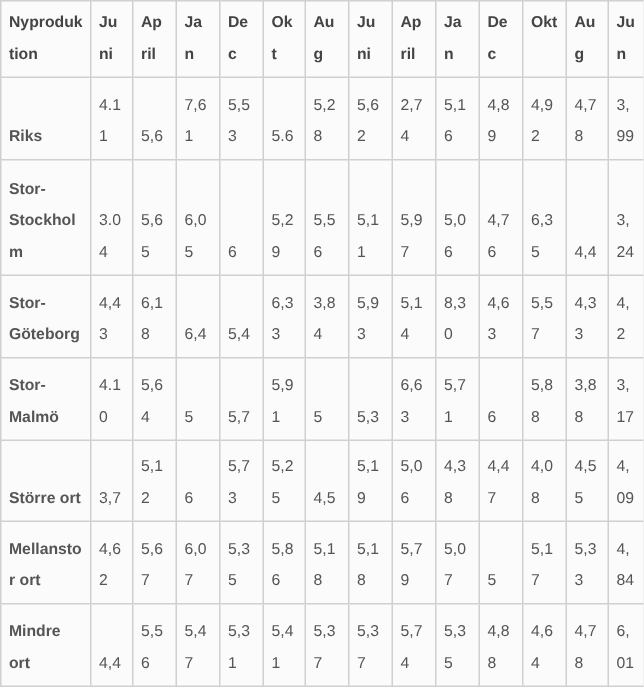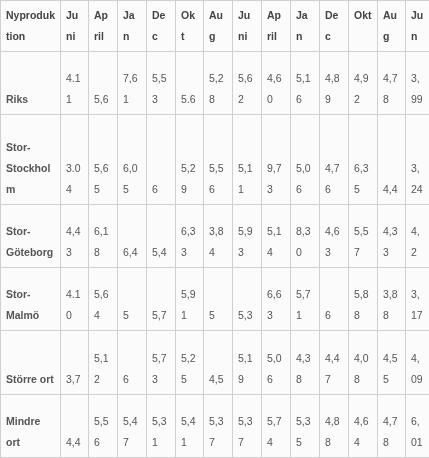--- a/index.html
+++ b/index.html
@@ -104,37 +104,37 @@
   <tbody>
       <tr>
         <th class="row-label">Riks</th>
         <td>4.11</td>
         <td>5,6</td>
         <td>7,61</td>
         <td>5,53</td>
         <td>5.6</td>
         <td>5,28</td>
         <td>5,62</td>
-        <td>4,60</td>
+        <td>2,74</td>
         <td>5,16</td>
         <td>4,89</td>
         <td>4,92</td>
         <td>4,78</td>
         <td>3,99</td>
       </tr>
       <tr>
         <th class="row-label">Stor-Stockholm</th>
         <td>3.04</td>
         <td>5,65</td>
         <td>6,05</td>
         <td>6</td>
         <td>5,29</td>
         <td>5,56</td>
         <td>5,11</td>
-        <td>9,73</td>
+        <td>5,97</td>
         <td>5,06</td>
         <td>4,76</td>
         <td>6,35</td>
         <td>4,4</td>
         <td>3,24</td>
       </tr>
       <tr>
         <th class="row-label">Stor-Göteborg</th>
         <td>4,43</td>
         <td>6,18</td>
@@ -176,20 +176,36 @@
         <td>4,5</td>
         <td>5,19</td>
         <td>5,06</td>
         <td>4,38</td>
         <td>4,47</td>
         <td>4,08</td>
         <td>4,55</td>
         <td>4,09</td>
       </tr>
       <tr>
+        <th class="row-label">Mellanstor ort</th>
+        <td>4,62</td>
+        <td>5,67</td>
+        <td>6,07</td>
+        <td>5,35</td>
+        <td>5,86</td>
+        <td>5,18</td>
+        <td>5,18</td>
+        <td>5,79</td>
+        <td>5,07</td>
+        <td>5</td>
+        <td>5,17</td>
+        <td>5,33</td>
+        <td>4,84</td>
+      </tr>
+      <tr>
         <th class="row-label">Mindre ort</th>
         <td>4,4</td>
         <td>5,56</td>
         <td>5,47</td>
         <td>5,31</td>
         <td>5,41</td>
         <td>5,37</td>
         <td>5,37</td>
         <td>5,74</td>
         <td>5,35</td>

